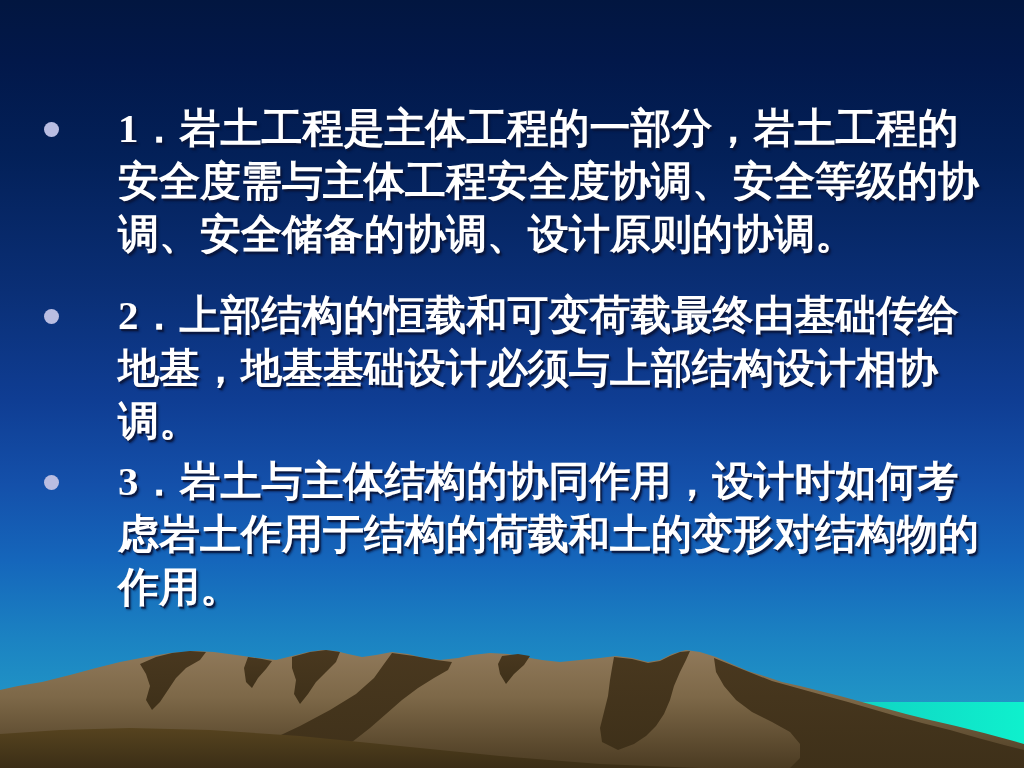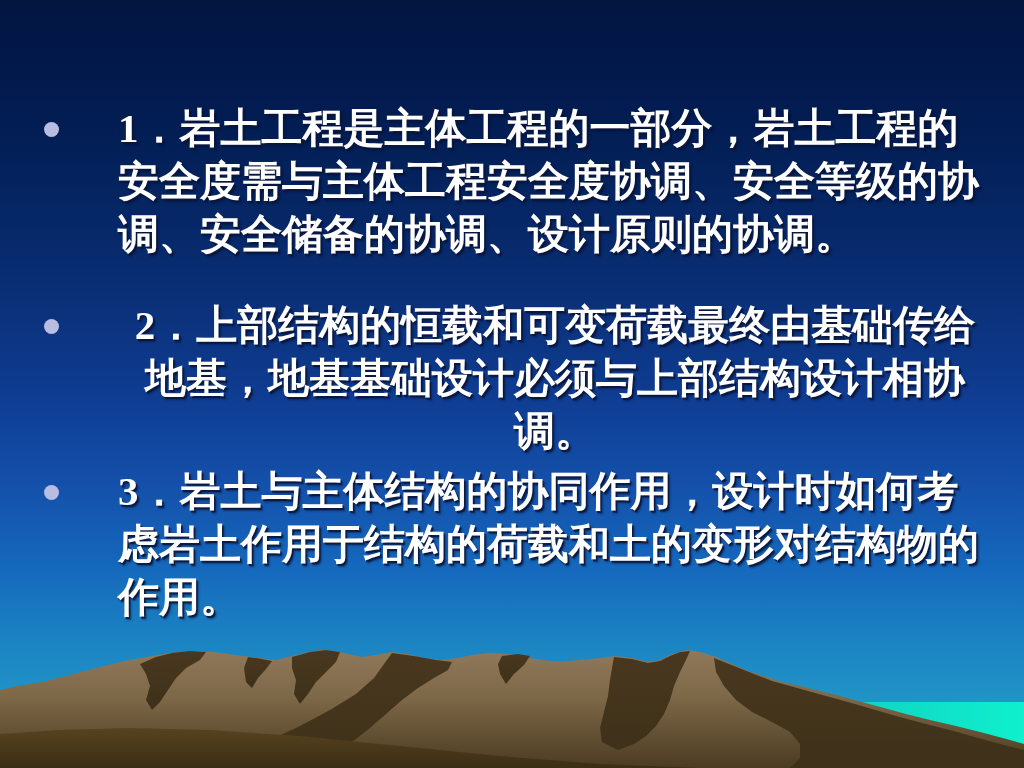--- a/index.html
+++ b/index.html
@@ -90,21 +90,21 @@
     top: 20px;
     width: 15px;
     height: 15px;
     border-radius: 50%;
     background: #b9bde2;
   }
   li.bullet .txt {
     display: block;
   }
   #b1 { margin-top: 102px; }
-  #b2 { margin-top: 38px; text-align: center; }
+  #b2 { margin-top: 28px; }
   #b3 { }
 </style>
 </head>
 <body>
 
 <div id="slide">
 
   <div class="sky"></div>
 
   <div class="teal-band"></div>

